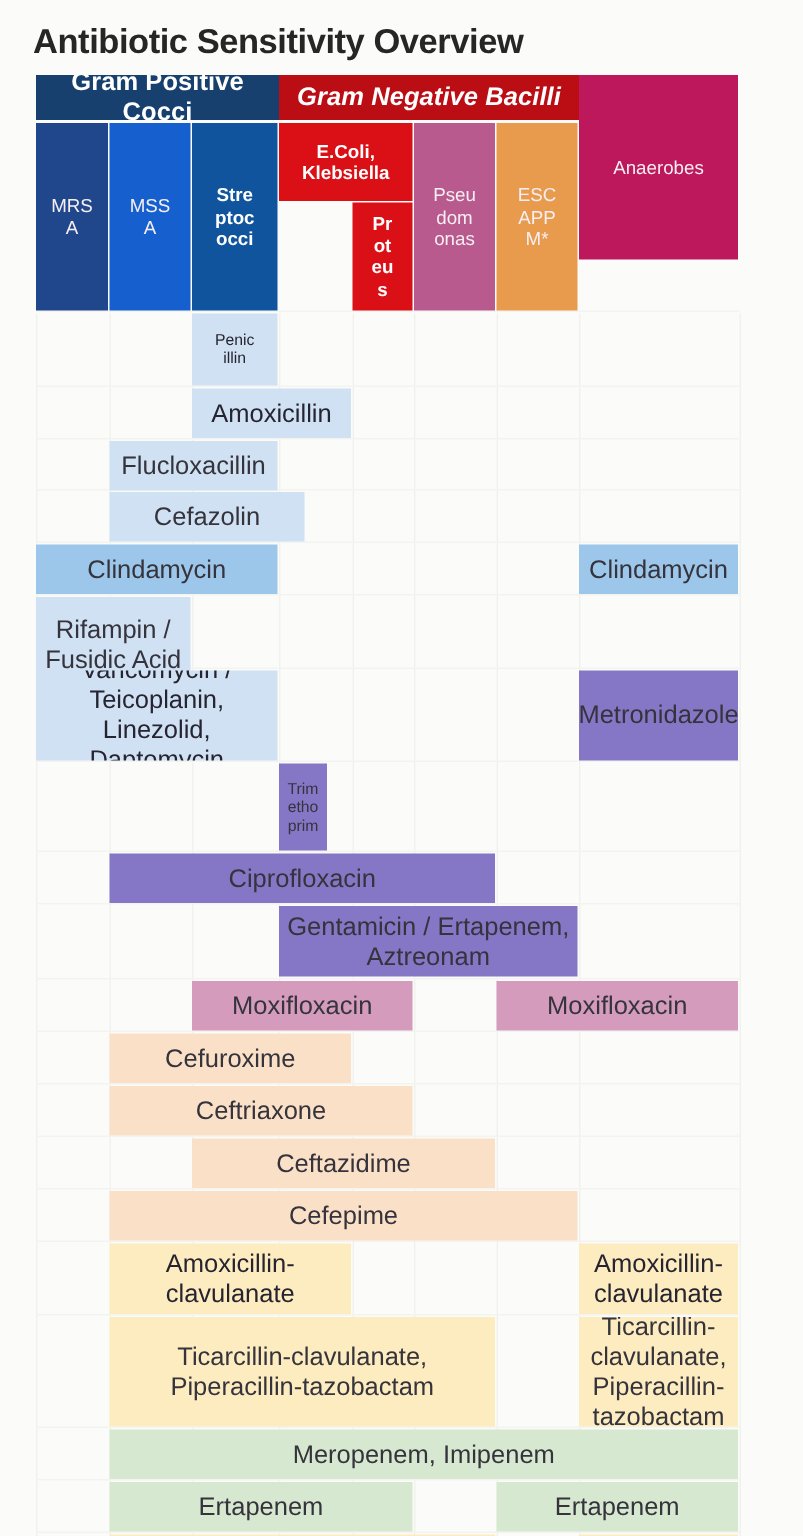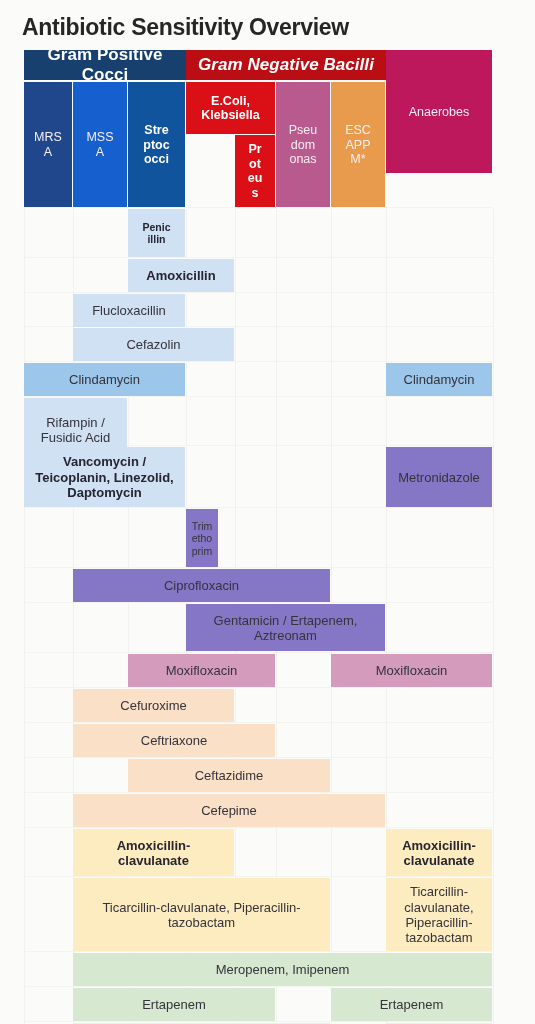--- a/index.html
+++ b/index.html
@@ -51,25 +51,25 @@
     letter-spacing:0.05px;
   }
   .hdr-col{
     color:#ffffff;
     font-weight:bold;
     font-size:12.5px;
     padding:17px 2px;
   }
   .hdr-col.light{font-weight:normal;color:#f6eef2;}
   .bar{
-    font-size:13px;
+    font-size:17px;
     color:#35333b;
     padding:0 4px;
   }
-  .bar.bold{font-weight:bold;color:#262430;text-align:center;}
+  .bar.bold{font-weight:normal;color:#262430;text-align:center;}
   .bar.small{font-size:10.5px;}
 </style>
 </head>
 <body>
 
 <div id="page-title">Antibiotic Sensitivity Overview</div>
 
 <div id="chart-area">
     <div class="grid-line-v" style="left: 24px; top: 159px; height: 819px;"></div>
     <div class="grid-line-v" style="left: 73px; top: 159px; height: 819px;"></div>
@@ -119,21 +119,21 @@
 dom
 onas</div>
     <div class="cell hdr-col light" style="left: 331px; width: 54px; background: rgb(232, 155, 76); top: 32px; height: 125px;">ESC
 APP
 M*</div>
     <div class="cell hdr-col light" style="left: 386px; width: 106px; background: #be185d; top: 0px; height: 123px;">Anaerobes</div>
     <div class="cell bar bold small" style="left: 128px; width: 57px; top: 159px; height: 48px; background: rgb(207, 225, 243);">Penic
 illin</div>
     <div class="cell bar bold" style="left: 128px; width: 106px; top: 209px; height: 33px; background: rgb(207, 225, 243);">Amoxicillin</div>
     <div class="cell bar" style="left: 73px; width: 112px; top: 244px; height: 33px; background: rgb(207, 225, 243);">Flucloxacillin</div>
-    <div class="cell bar" style="left: 73px; width: 161px; top: 278px; height: 33px; background: rgb(207, 225, 243);">Cefazolin</div>
+    <div class="cell bar" style="left: 73px; width: 130px; top: 278px; height: 33px; background: rgb(207, 225, 243);">Cefazolin</div>
     <div class="cell bar" style="left: 24px; width: 161px; top: 313px; height: 33px; background: rgb(156, 198, 234);">Clindamycin</div>
     <div class="cell bar" style="left: 386px; width: 106px; top: 313px; height: 33px; background: rgb(156, 198, 234);">Clindamycin</div>
     <div class="cell bar" style="left: 24px; width: 103px; top: 348px; height: 63px; background: rgb(207, 225, 243);">Rifampin /
 Fusidic Acid</div>
     <div class="cell bar bold" style="left: 24px; width: 161px; top: 397px; height: 60px; background: rgb(207, 225, 243);">Vancomycin /
 Teicoplanin, Linezolid,
 Daptomycin</div>
     <div class="cell bar" style="left: 386px; width: 106px; top: 397px; height: 60px; background: rgb(134, 119, 198);">Metronidazole</div>
     <div class="cell bar small" style="left: 186px; width: 32px; top: 459px; height: 58px; background: rgb(134, 119, 198);">Trim
 etho

